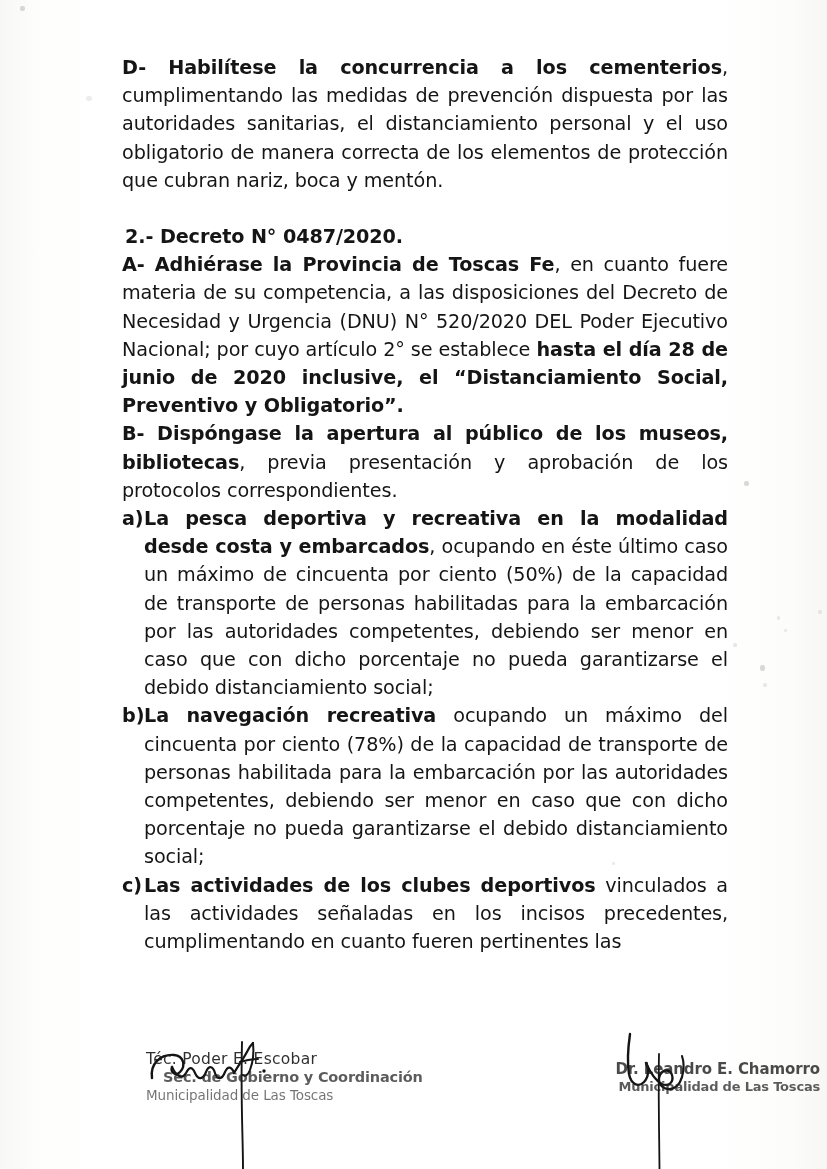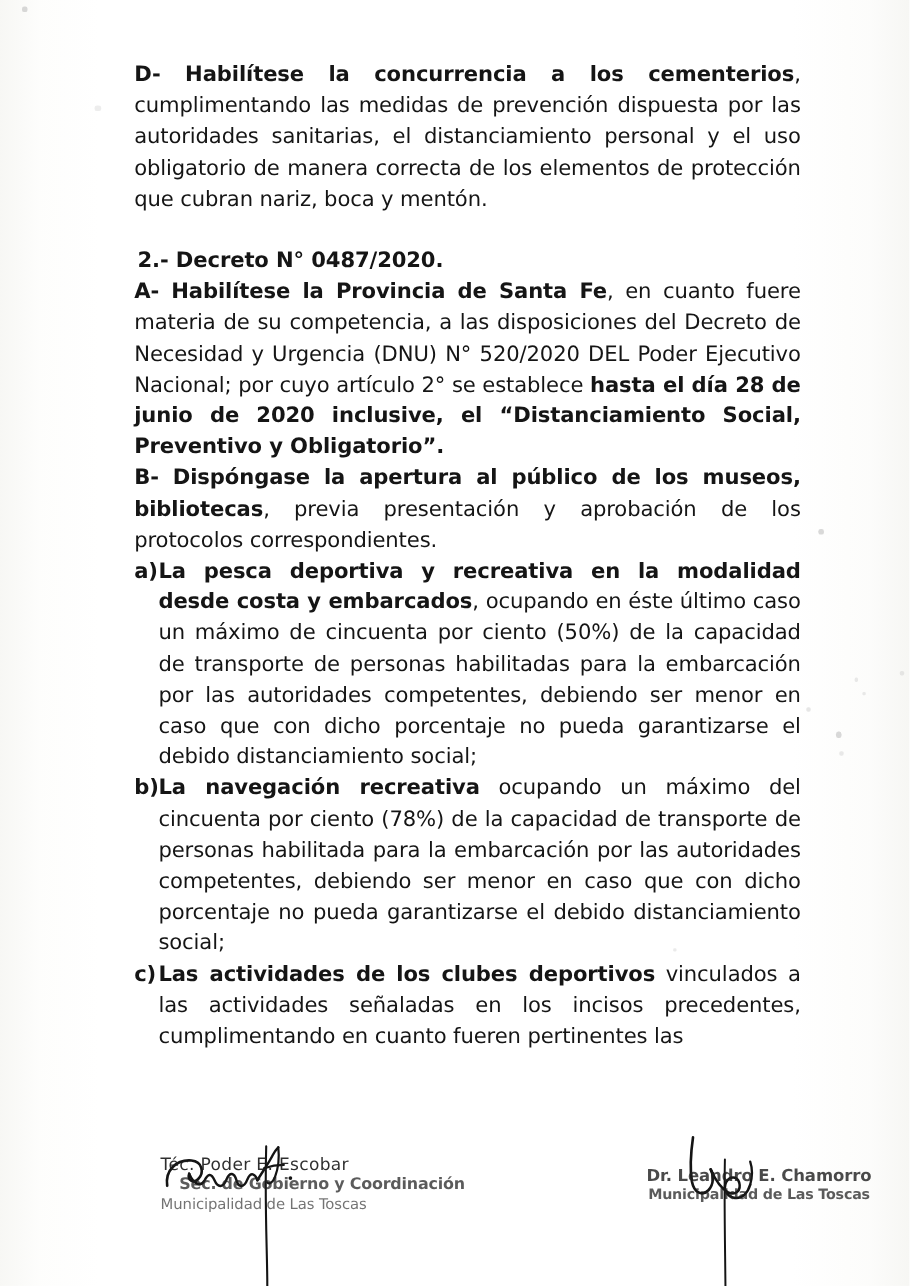--- a/index.html
+++ b/index.html
@@ -120,21 +120,21 @@
     opacity: .72;
     margin-top: 1px;
     margin-left: 17px;
   }
   .sig-left .stamp-org {
     font-size: 13.5px;
     letter-spacing: -0.1px;
     opacity: .62;
     margin-top: 2px;
   }
-  .sig-right { text-align: center; }
+  .sig-right { text-align: right; }
   .sig-right .stamp-name {
     font-size: 15px;
     font-weight: 700;
     letter-spacing: -0.1px;
     opacity: .80;
   }
   .sig-right .stamp-role {
     font-size: 13px;
     font-weight: 700;
     letter-spacing: .2px;
@@ -179,21 +179,21 @@
   <div class="speck" style="left:784px; top:629px; width:3px; height:3px; opacity:.3;"></div>
   <div class="speck" style="left:763px; top:683px; width:4px; height:4px; opacity:.3;"></div>
   <div class="speck" style="left:612px; top:862px; width:3px; height:3px; opacity:.3;"></div>
 
   <div class="doc-body">
 
     <p class="para"><b>D- Habilítese la concurrencia a los cementerios</b><span>, cumplimentando las medidas de prevención dispuesta por las autoridades sanitarias, el distanciamiento personal y el uso obligatorio de manera correcta de los elementos de protección que cubran nariz, boca y mentón.</span></p>
 
     <p class="para gap-before indent-1"><b>2.- Decreto N° 0487/2020.</b></p>
 
-    <p class="para tight"><b>A- Habilítese la Provincia de Santa Fe</b><span>, en cuanto fuere materia de su competencia, a las disposiciones del Decreto de Necesidad y Urgencia (DNU) N° 520/2020 DEL Poder Ejecutivo Nacional; por cuyo artículo 2° se establece </span><b>hasta el día 28 de junio de 2020 inclusive, el “Distanciamiento Social, Preventivo y Obligatorio”.</b></p>
+    <p class="para tight"><b>A- Adhiérase la Provincia de Toscas Fe</b><span>, en cuanto fuere materia de su competencia, a las disposiciones del Decreto de Necesidad y Urgencia (DNU) N° 520/2020 DEL Poder Ejecutivo Nacional; por cuyo artículo 2° se establece </span><b>hasta el día 28 de junio de 2020 inclusive, el “Distanciamiento Social, Preventivo y Obligatorio”.</b></p>
 
     <p class="para tight"><b>B- Dispóngase la apertura al público de los museos, bibliotecas</b><span>, previa presentación y aprobación de los protocolos correspondientes.</span></p>
 
 
 
     <ul class="lettered">
       <li><span class="marker">a)</span><b>La pesca deportiva y recreativa en la modalidad desde costa y embarcados</b><span>, ocupando en éste último caso un máximo de cincuenta por ciento (50%) de la capacidad de transporte de personas habilitadas para la embarcación por las autoridades competentes, debiendo ser menor en caso que con dicho porcentaje no pueda garantizarse el debido distanciamiento social;</span></li>
 
       <li><span class="marker">b)</span><b>La navegación recreativa</b><span> ocupando un máximo del cincuenta por ciento (78%) de la capacidad de transporte de personas habilitada para la embarcación por las autoridades competentes, debiendo ser menor en caso que con dicho porcentaje no pueda garantizarse el debido distanciamiento social;</span></li>
 

